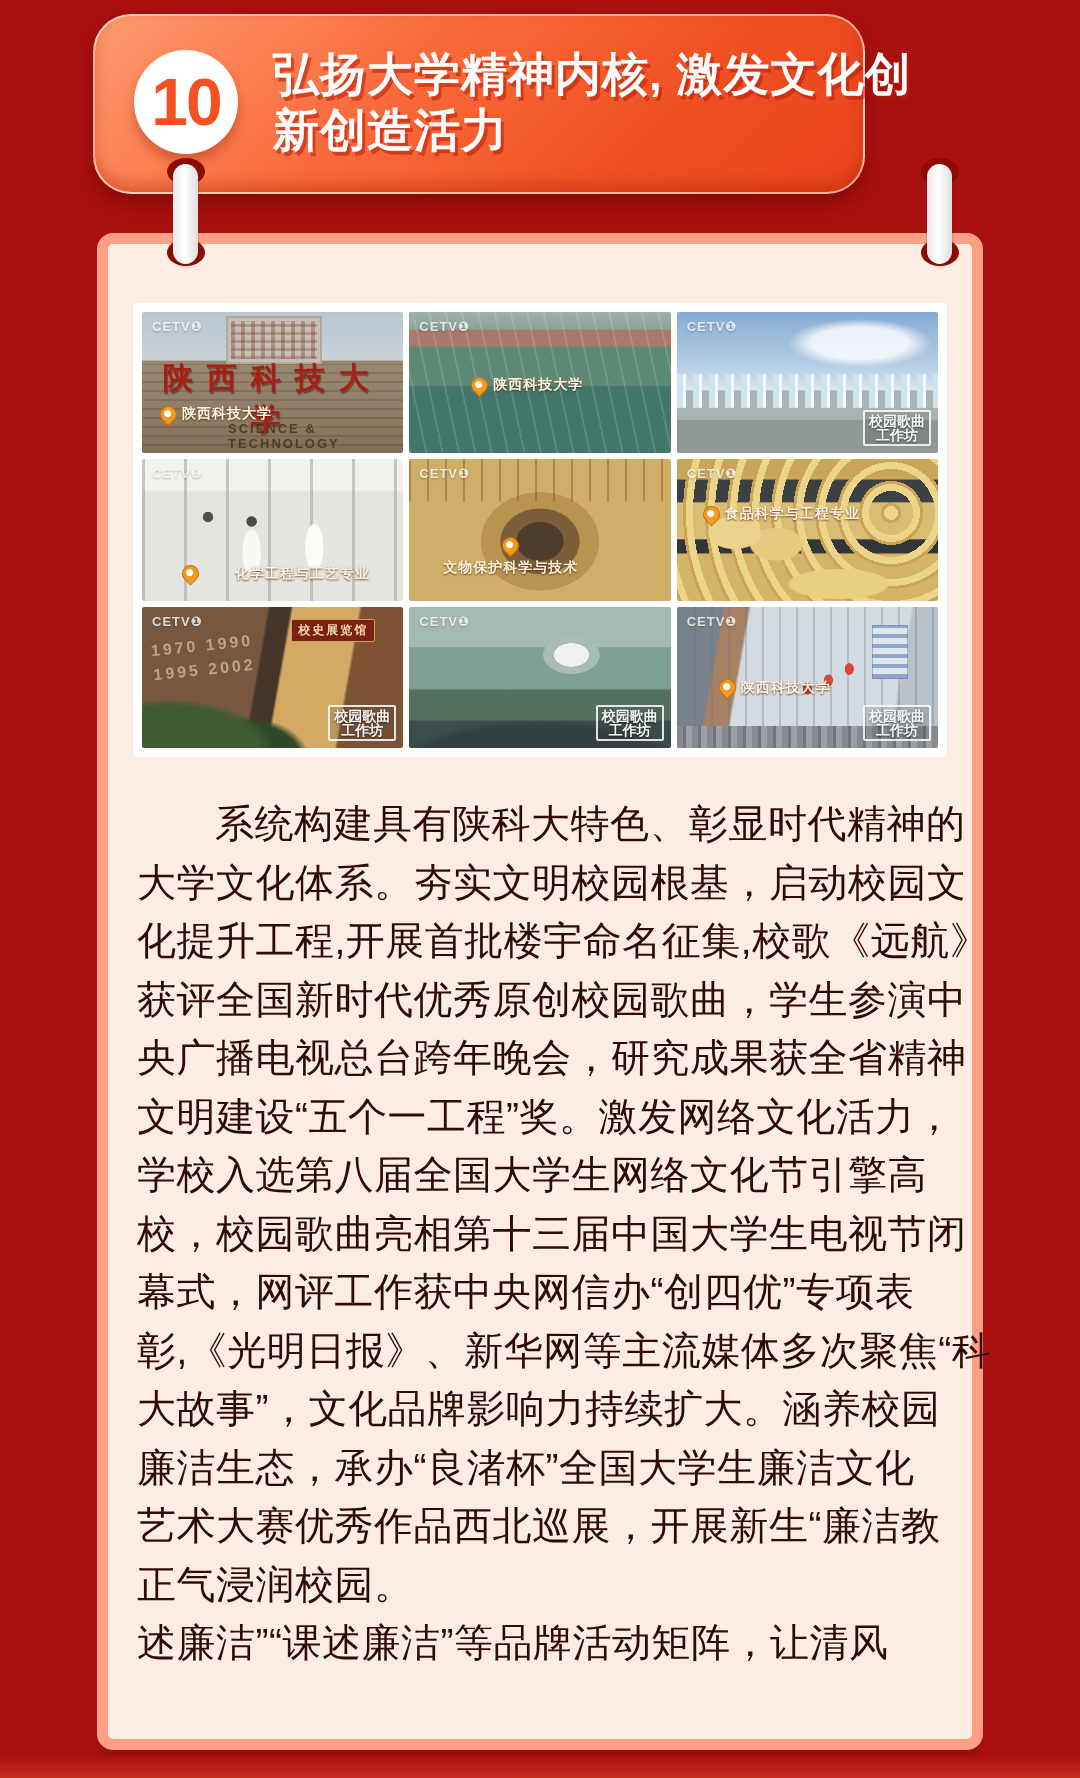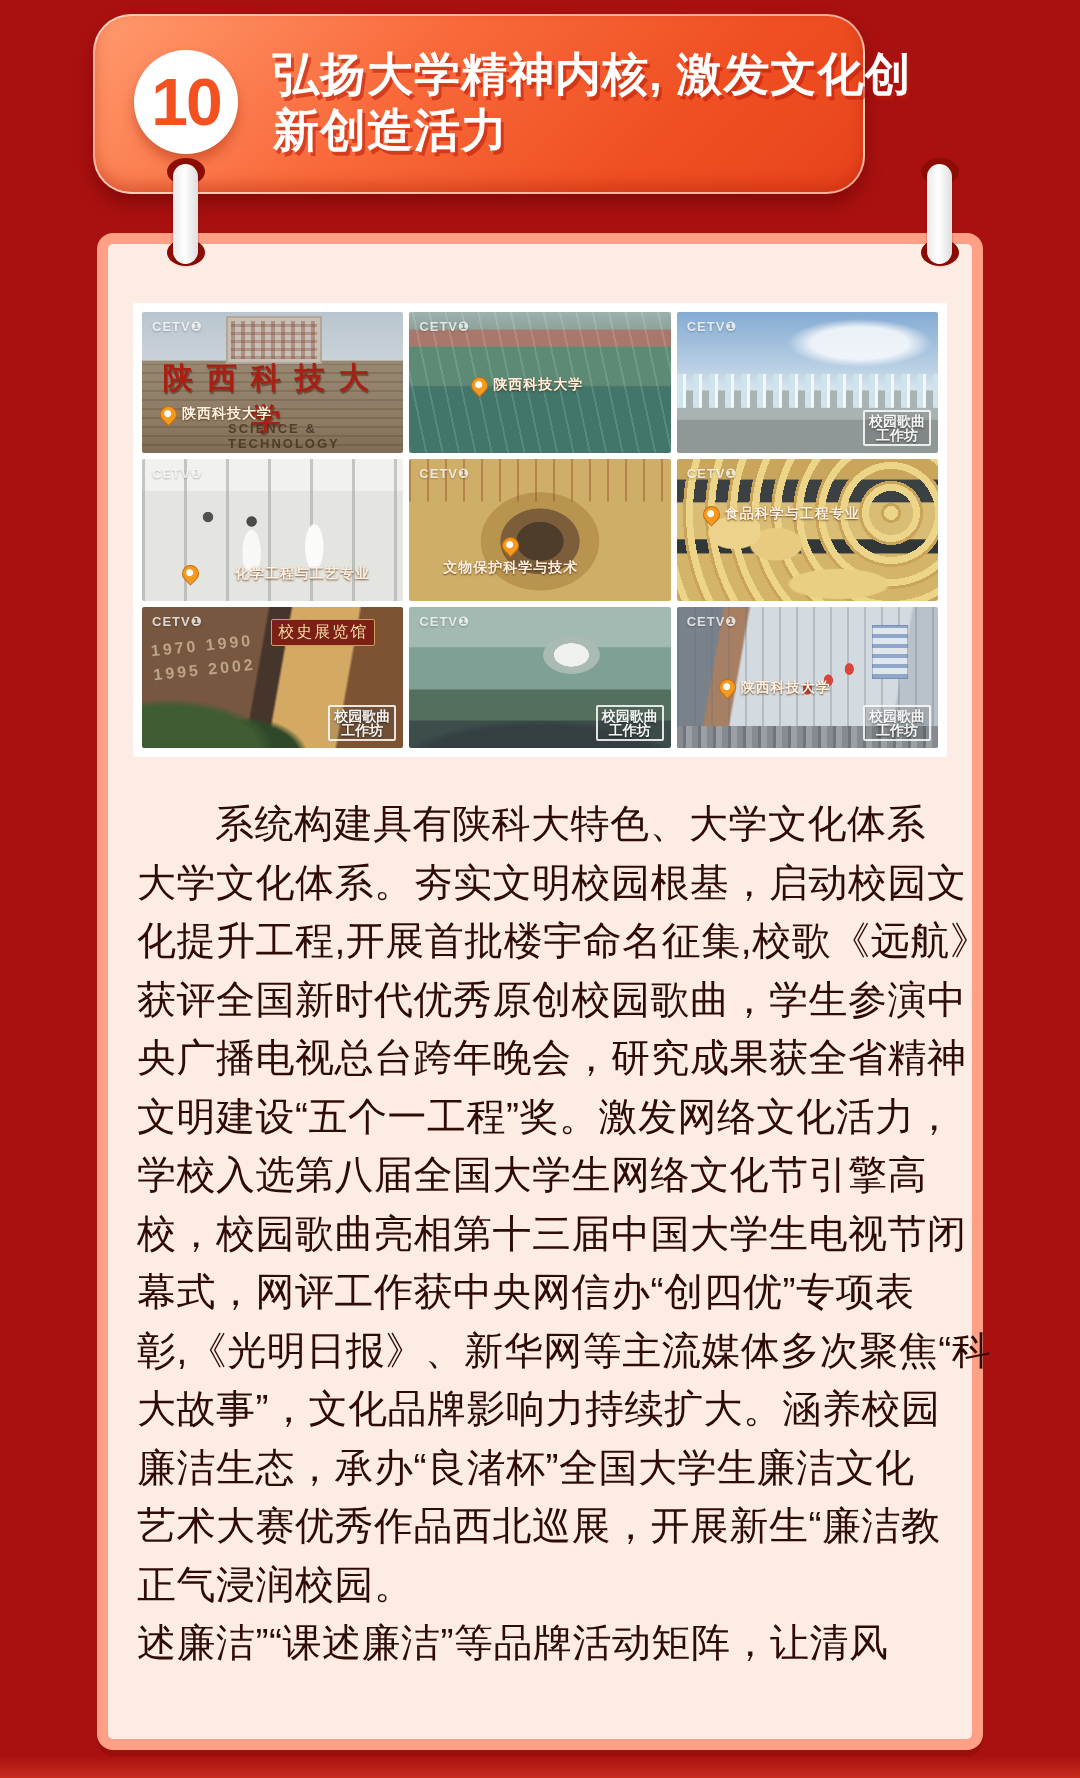--- a/index.html
+++ b/index.html
@@ -121,21 +121,21 @@
     repeating-radial-gradient(circle at 82% 38%,#ecd488 0 7px,#caa459 7px 10px,transparent 10px 22px),
     linear-gradient(180deg,#c9a65b 0 14%,#3b4142 15% 30%,#d9bd74 31% 56%,#313739 57% 66%,#d3b468 67% 100%);}
   .p6 .pin-row{left:26px;top:46px;}
   .p7{background:
     radial-gradient(150px 70px at 10% 100%,#3f5c33 0 60%,transparent 70%),
     radial-gradient(90px 60px at 40% 108%,#2f4928 0 60%,transparent 70%),
     linear-gradient(100deg,#77573f 0 44%,#46352a 45% 52%,#d3a964 53% 76%,#7d5334 77% 100%);}
   .p7 .years{position:absolute;left:10px;top:26px;width:120px;
     font-size:16px;font-weight:bold;color:rgba(235,215,185,.6);
     letter-spacing:3px;line-height:24px;transform:rotate(-6deg);}
-  .p7 .plaque{position:absolute;right:28px;top:12px;font-size:16px;font-weight:normal;
+  .p7 .plaque{position:absolute;right:28px;top:12px;font-size:12px;font-weight:bold;
     color:#f3d9a6;background:#7c1f14;border:1px solid #caa05f;
     padding:2px 6px;letter-spacing:2px;border-radius:2px;}
   .p8{background:
     radial-gradient(48px 32px at 62% 34%,#eef1ee 0 36%,#a9bbb2 37% 58%,transparent 60%),
     radial-gradient(200px 60px at 50% 110%,#333f41 0 60%,transparent 70%),
     linear-gradient(180deg,#a3bab3 0 28%,#7fa095 29% 58%,#53705f 59% 80%,#3c4d4c 81% 100%);}
   .p9{background:
     radial-gradient(7px 9px at 58% 52%,#d8453a 0 60%,transparent 70%),
     radial-gradient(7px 9px at 66% 44%,#d8453a 0 60%,transparent 70%),
     radial-gradient(7px 9px at 50% 58%,#c43f34 0 60%,transparent 70%),
@@ -249,21 +249,21 @@
       <span class="pin"></span>
       <span class="pin-label">陕西科技大学</span>
     </div>
     <div class="badge">校园歌曲
 工作坊</div>
   </div>
 
 </div>
 
 <div class="article">
-  <div class="line">系统构建具有陕科大特色、大学文化体系</div>
+  <div class="line">系统构建具有陕科大特色、彰显时代精神的</div>
   <div class="line">大学文化体系。夯实文明校园根基，启动校园文</div>
   <div class="line">化提升工程,开展首批楼宇命名征集,校歌《远航》</div>
   <div class="line">获评全国新时代优秀原创校园歌曲，学生参演中</div>
   <div class="line">央广播电视总台跨年晚会，研究成果获全省精神</div>
   <div class="line">文明建设“五个一工程”奖。激发网络文化活力，</div>
   <div class="line">学校入选第八届全国大学生网络文化节引擎高</div>
   <div class="line">校，校园歌曲亮相第十三届中国大学生电视节闭</div>
   <div class="line">幕式，网评工作获中央网信办“创四优”专项表</div>
   <div class="line">彰,《光明日报》、新华网等主流媒体多次聚焦“科</div>
   <div class="line">大故事”，文化品牌影响力持续扩大。涵养校园</div>

